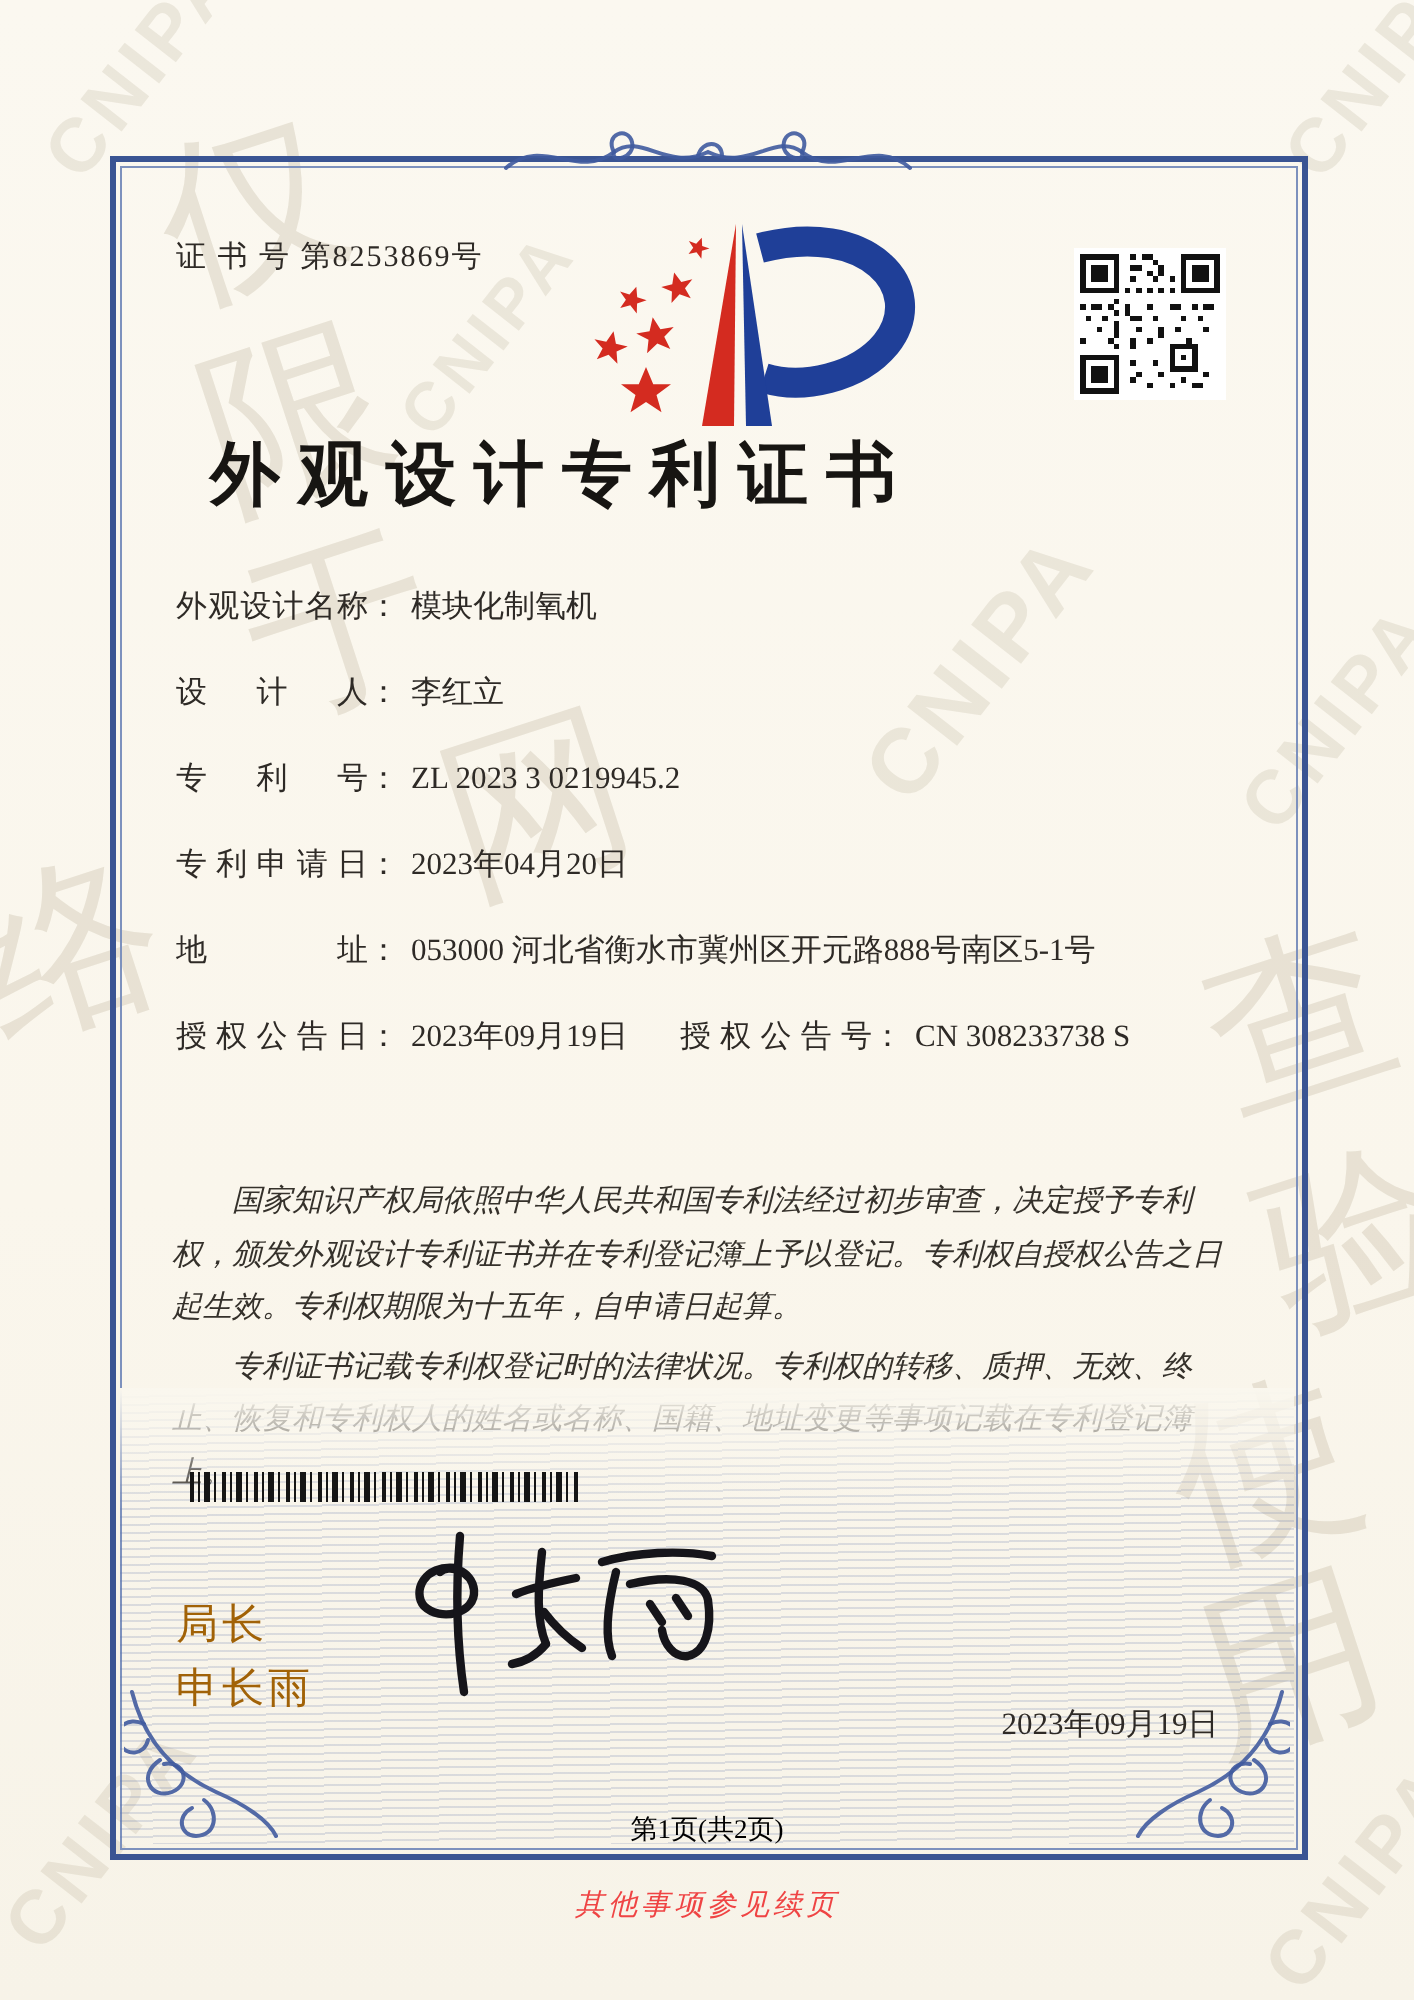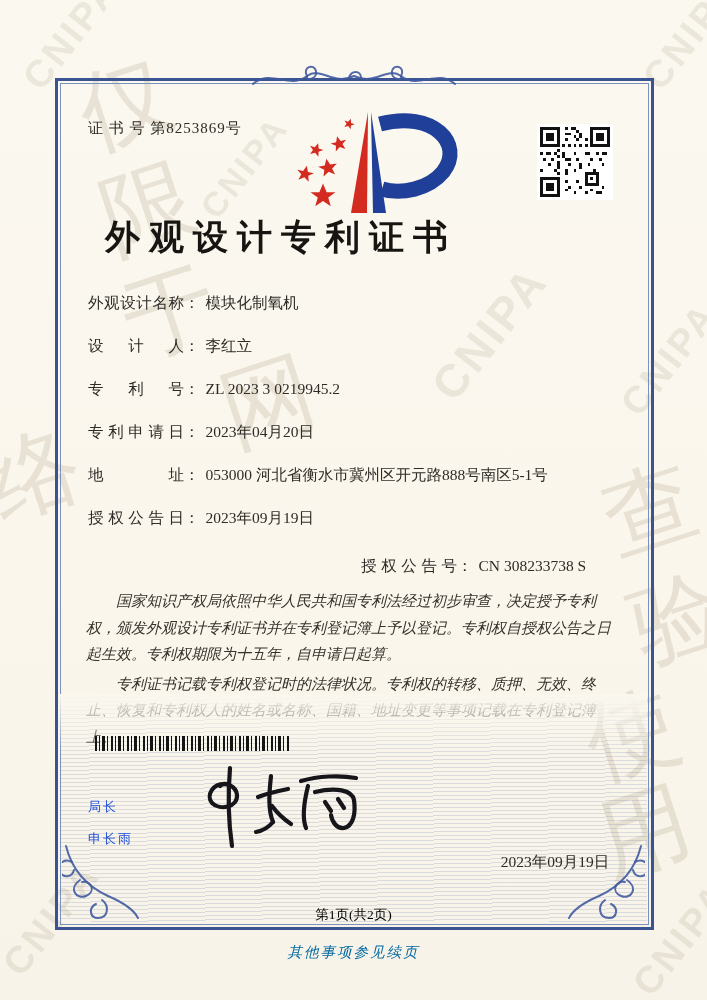--- a/index.html
+++ b/index.html
@@ -22,39 +22,39 @@
   .ornament{stroke:#3f5a9e;fill:none;stroke-width:2;stroke-linecap:round;opacity:.9;}
   
   .cert-no{left:88px;top:119px;font-size:15px;letter-spacing:1px;}
   .title{left:0;top:214px;width:562px;text-align:center;
     font-size:35px;font-weight:bold;letter-spacing:9px;color:#171512;}
   
   .fields{left:88px;top:293px;width:540px;font-size:15.5px;}
   .frow{height:43px;position:relative;white-space:nowrap;}
   .flabel{display:inline-block;width:96px;text-align:justify;text-align-last:justify;}
   .fval{margin-left:6px;}
-  .grant2{position:absolute;left:273px;top:0;margin-top:48px;}
+  .grant2{position:absolute;left:252px;top:0;}
   
   .paras{left:86px;top:588px;width:536px;font-size:15px;line-height:26.5px;
     font-style:italic;color:#35312b;}
   .paras p{margin:0 0 3px 0;text-indent:2em;}
   
   .guilloche{position:absolute;left:60px;top:694px;width:587px;height:228px;
     background:
       linear-gradient(180deg,rgba(250,247,238,1) 0%,rgba(250,247,238,0) 26%),
       repeating-linear-gradient(179deg,rgba(96,116,168,.20) 0 1px,rgba(96,116,168,0) 1px 4px);}
   .barcode{left:95px;top:736px;width:196px;height:15px;
     background:repeating-linear-gradient(90deg,
       #151515 0 2px,transparent 2px 4px,#151515 4px 5px,transparent 5px 7px,
       #151515 7px 10px,transparent 10px 12px,#151515 12px 13px,transparent 13px 16px);}
-  .signer{left:88px;font-size:13px;letter-spacing:2px;color:#1d4ed8;}
+  .signer{left:88px;font-size:21px;letter-spacing:2px;color:#a16207;}
   .sign-date{left:455px;top:852px;width:200px;text-align:center;font-size:15.5px;}
   .page-no{left:0;top:906px;width:707px;text-align:center;font-size:13.5px;color:#000000;}
   .footer-note{left:0;top:943px;width:707px;text-align:center;font-size:14.5px;
-    font-style:italic;color:#0369a1;letter-spacing:2px;}
+    font-style:italic;color:#ef4444;letter-spacing:2px;}
   
   .qr{left:537px;top:124px;width:76px;height:76px;background:#fff;padding:3px;box-sizing:border-box;}
 </style>
 </head>
 <body>
 
 <span class="wm wm-brand abs" style="left:6px;top:14px;">CNIPA</span>
 <span class="wm wm-brand abs" style="left:626px;top:14px;">CNIPA</span>
 <span class="wm wm-brand abs" style="left:185px;top:150px;font-size:34px;">CNIPA</span>
 <span class="wm wm-brand abs" style="left:412px;top:310px;font-size:46px;">CNIPA</span>

